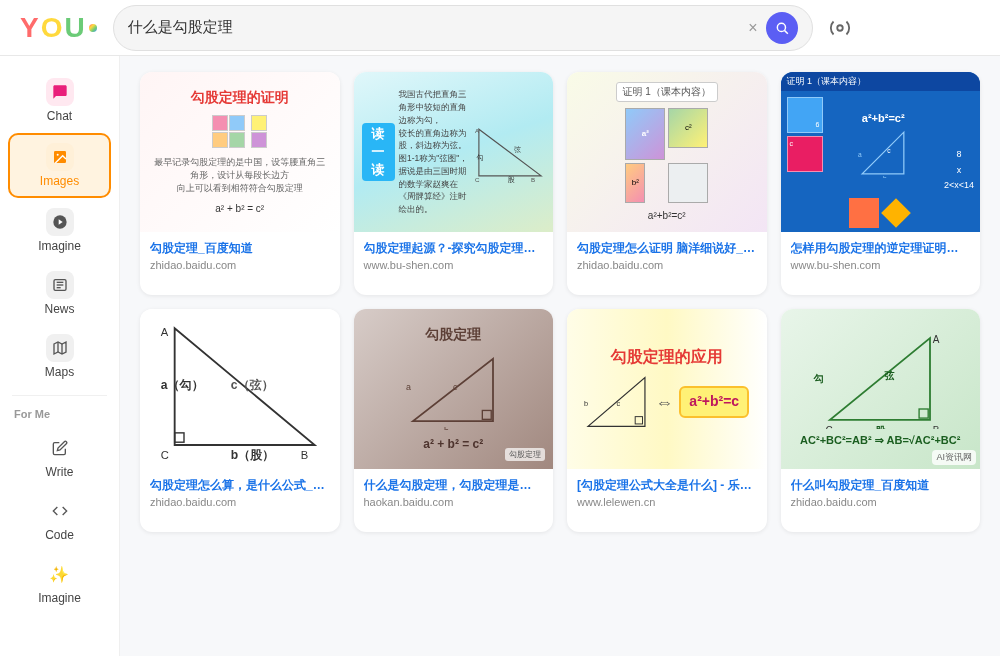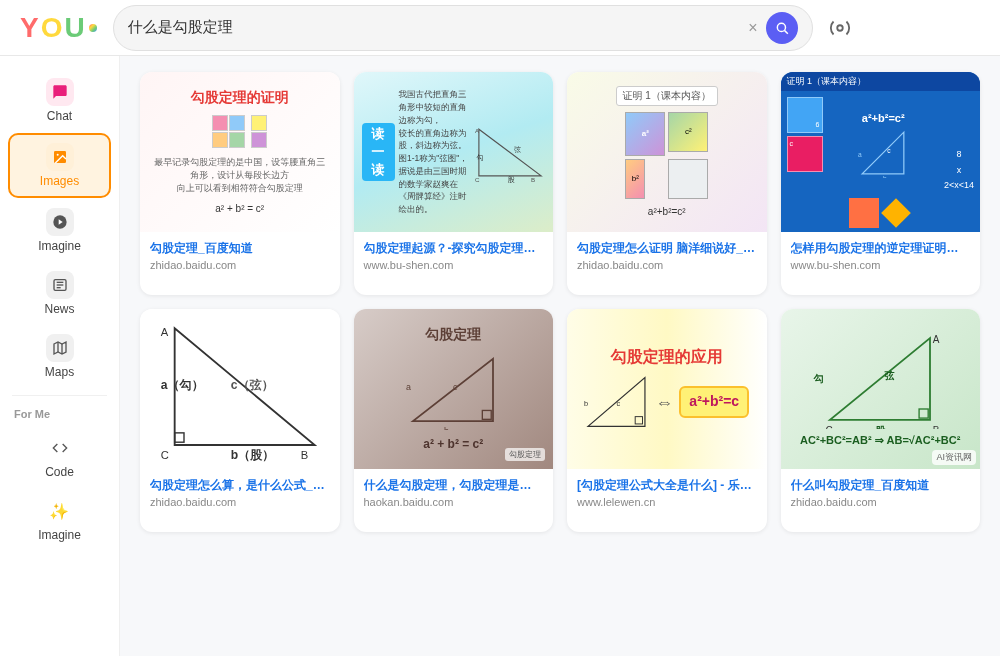--- a/index.html
+++ b/index.html
@@ -343,20 +343,29 @@
             <line x1="9" y1="3" x2="9" y2="18"></line>
             <line x1="15" y1="6" x2="15" y2="21"></line>
           </svg>
       </div>
       <span class="sidebar-label">Maps</span>
     </div>
 
     <div class="sidebar-divider"></div>
     <div class="sidebar-section-label">For Me</div>
 
+    <div class="sidebar-item">
+      <div class="sidebar-icon">
+        <svg width="16" height="16" viewBox="0 0 24 24" fill="none" stroke="#555" stroke-width="2">
+            <path d="M11 4H4a2 2 0 0 0-2 2v14a2 2 0 0 0 2 2h14a2 2 0 0 0 2-2v-7"></path>
+            <path d="M18.5 2.5a2.121 2.121 0 0 1 3 3L12 15l-4 1 1-4 9.5-9.5z"></path>
+          </svg>
+      </div>
+      <span class="sidebar-label">Write</span>
+    </div>
 
     <div class="sidebar-item">
       <div class="sidebar-icon">
         <svg width="16" height="16" viewBox="0 0 24 24" fill="none" stroke="#555" stroke-width="2">
             <polyline points="16 18 22 12 16 6"></polyline>
             <polyline points="8 6 2 12 8 18"></polyline>
           </svg>
       </div>
       <span class="sidebar-label">Code</span>
     </div>
@@ -433,21 +442,21 @@
           <div class="card-title">勾股定理起源？-探究勾股定理的起源写一篇议论文</div>
           <div class="card-url">www.bu-shen.com</div>
         </div>
       </div>
 
       <div class="image-card">
         <div class="img-area">
           <div class="img-placeholder" style="background:linear-gradient(135deg,#f9fbe7,#f3e5f5);flex-direction:column;gap:6px;">
             <div style="font-size:10px;color:#555;border:1px solid #ccc;padding:2px 6px;border-radius:3px;background:white;">证明 1（课本内容）</div>
             <div style="display:grid;grid-template-columns:1fr 1fr;gap:3px;">
-              <div style="width:40px;height:44px;background:linear-gradient(135deg,#90caf9,#ce93d8);border:1px solid #aaa;display:flex;align-items:center;justify-content:center;font-size:8px;color:white;font-weight:bold;">a²</div>
+              <div style="width:40px;height:52px;background:linear-gradient(135deg,#90caf9,#ce93d8);border:1px solid #aaa;display:flex;align-items:center;justify-content:center;font-size:8px;color:white;font-weight:bold;">a²</div>
               <div style="width:40px;height:40px;background:linear-gradient(135deg,#a5d6a7,#fff176);border:1px solid #aaa;display:flex;align-items:center;justify-content:center;font-size:8px;">c²</div>
               <div style="width:20px;height:40px;background:linear-gradient(135deg,#ffcc80,#f48fb1);border:1px solid #aaa;display:flex;align-items:center;justify-content:center;font-size:8px;">b²</div>
               <div style="width:40px;height:40px;background:#eceff1;border:1px solid #aaa;"></div>
             </div>
             <div style="font-size:10px;color:#333;">a²+b²=c²</div>
           </div>
         </div>
         <div class="card-info">
           <div class="card-title">勾股定理怎么证明 脑洋细说好_百度知道</div>
           <div class="card-url">zhidao.baidu.com</div>

